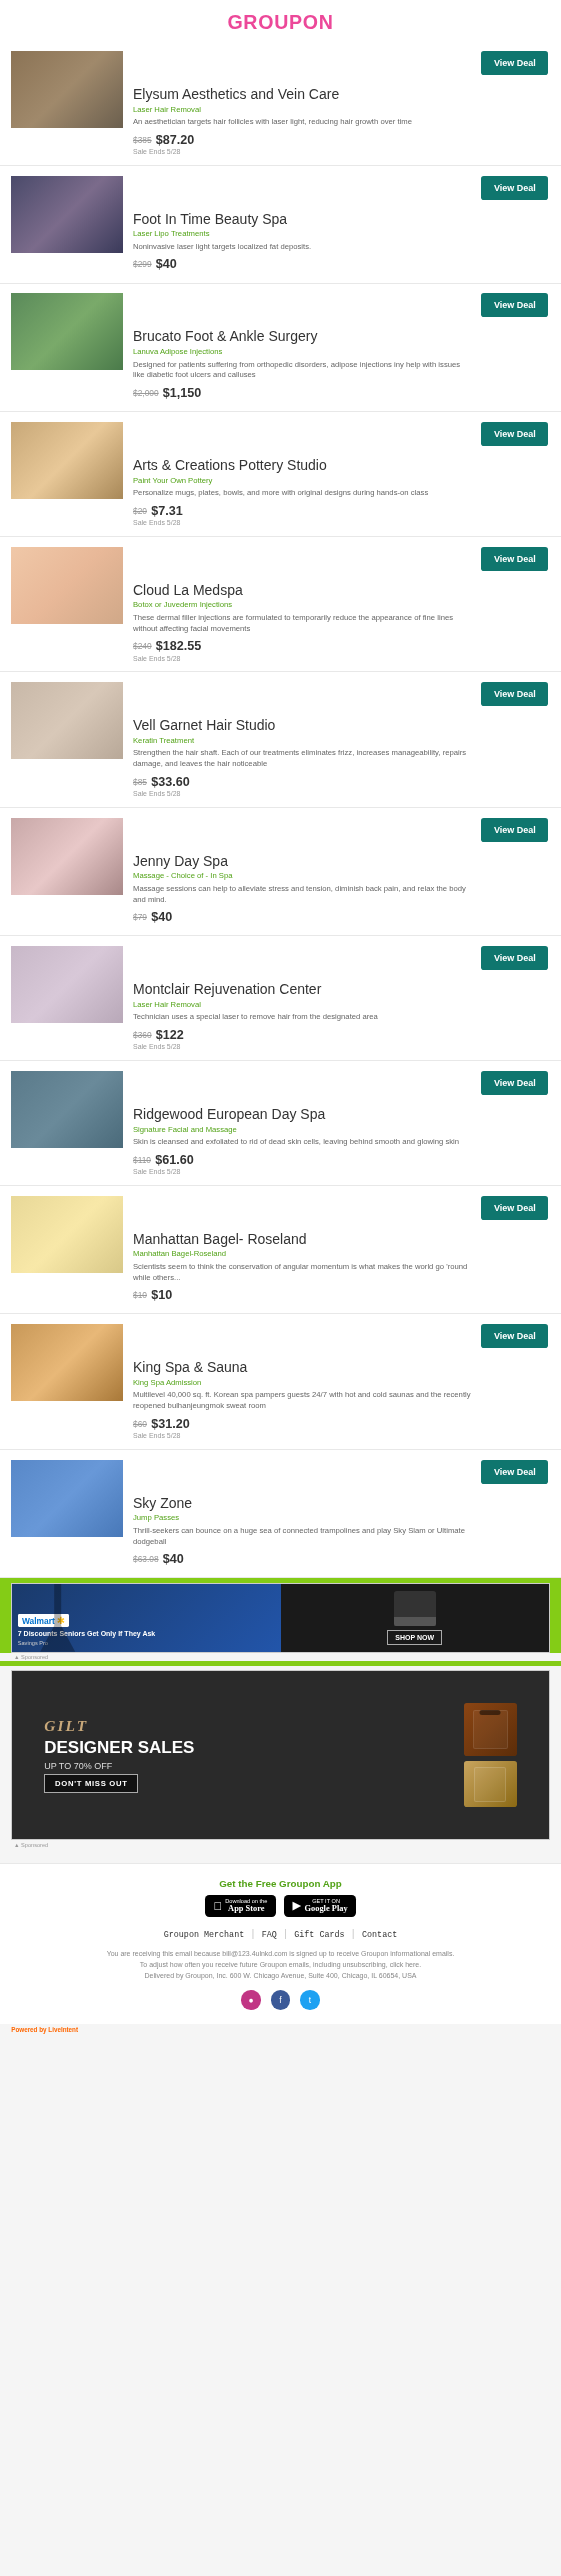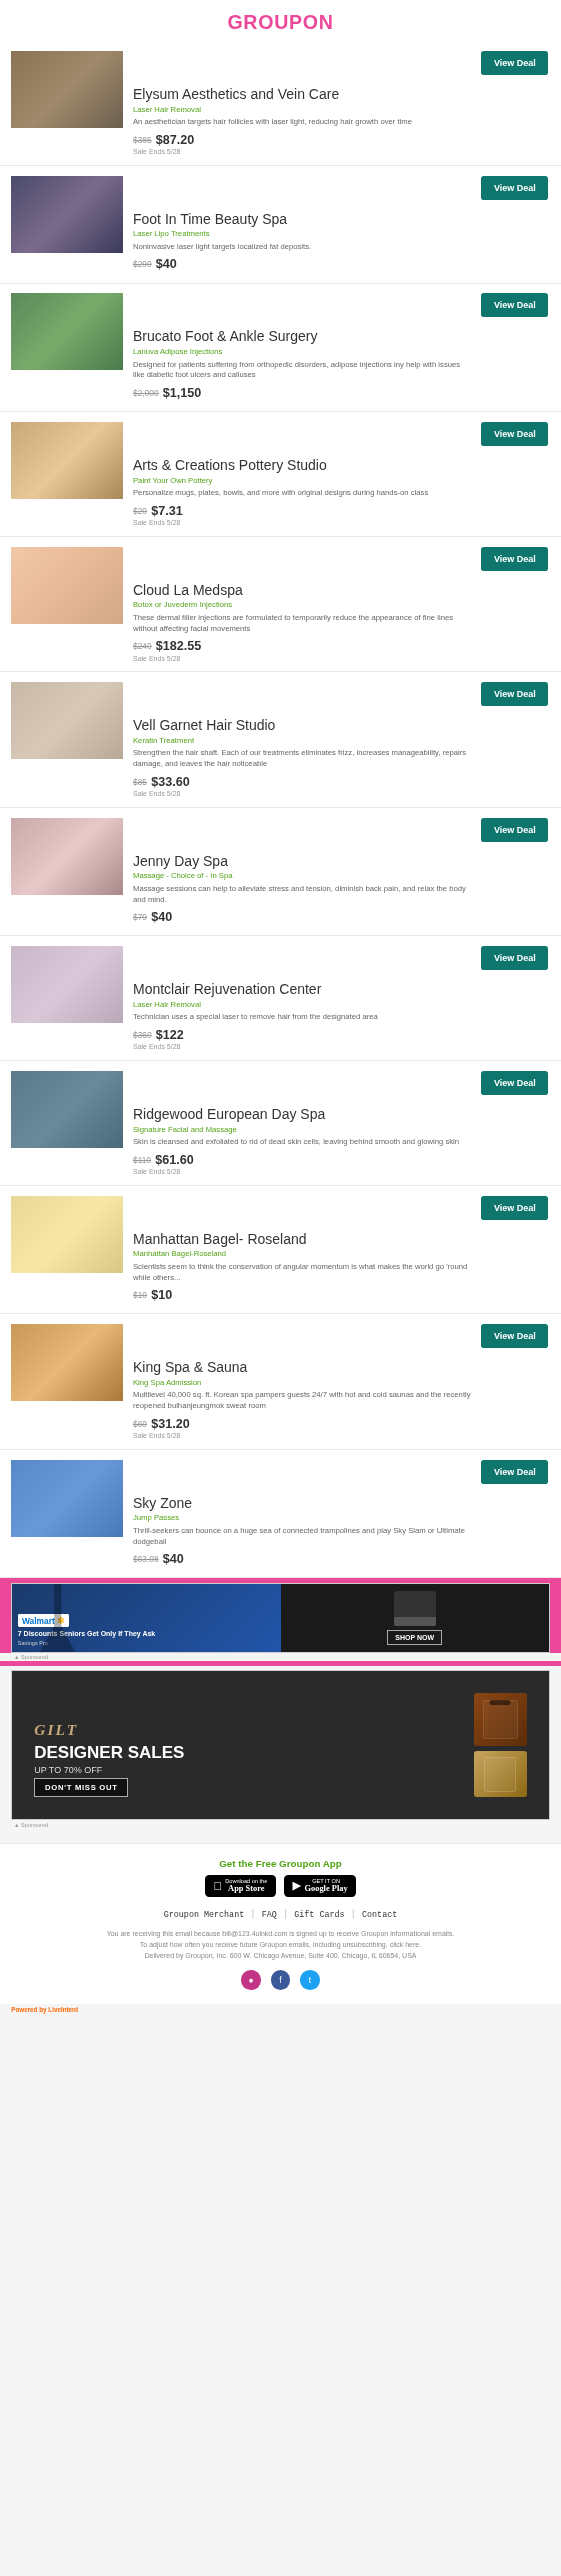--- a/index.html
+++ b/index.html
@@ -258,21 +258,21 @@
           <span class="deal-sale">$40</span>
         </div>
 
       </div>
       <div class="deal-action">
         <button class="view-deal-btn">View Deal</button>
       </div>
     </div>
   </div>
 
-<div style="background:#ec4899; padding: 4.2px 0;">
+<div style="background:#84cc16; padding: 4.2px 0;">
   <div style="margin: 0 11.2px; border: 0.7px solid #ccc; overflow: hidden; display: flex; height: 70px;">
     <div style="width:50%; background: linear-gradient(135deg, #1a3a6b, #2255aa); position: relative; overflow: hidden; display: flex; flex-direction: column; justify-content: flex-end; padding: 5.6px;">
 
       <div style="position:absolute; top:0; left: 28px; width: 35px; height: 100%; background: rgba(0,0,0,0.3); clip-path: polygon(14px 0, 21px 0, 21px 42px, 35px 100%, 0 100%, 14px 42px);"></div>
       <div style="background: #fff; display: inline-flex; align-items: center; gap: 2.1px; padding: 1.4px 4.2px; border-radius: 1.4px; width: fit-content; margin-bottom: 2.8px;">
         <span style="color: #0071ce; font-weight: 900; font-size: 8.4px;">Walmart</span>
         <span style="color: #ffc220; font-size: 9.8px;">✱</span>
       </div>
       <div style="font-size: 7px; color: #fff; font-weight: 700; line-height: 1.2;">7 Discounts Seniors Get Only If They Ask</div>
       <div style="font-size: 5.6px; color: #ccc; margin-top: 1.4px;">Savings Pro</div>
@@ -282,21 +282,21 @@
       <div style="width: 42px; height: 35px; background: #333; border-radius: 2.8px 2.8px 0 0; position: relative;">
         <div style="position:absolute; bottom: 0; width: 100%; height: 8.4px; background: #555; border-radius: 0 0 2.8px 2.8px;"></div>
       </div>
       <button style="background: transparent; color: #fff; border: 0.7px solid #aaa; font-size: 7px; font-weight: 700; padding: 2.8px 7px; cursor: pointer;">SHOP NOW</button>
     </div>
   </div>
   <div style="font-size: 5.6px; color: #999; padding: 1.4px 14px; background: #f5f5f5;">▲ Sponsored</div>
 </div>
 
 <div style="background:#f5f5f5; padding: 4.2px 0 7px;">
-  <div style="margin: 0 11.2px; border: 0.7px solid #ccc; overflow: hidden; background: #2a2a2a; display: flex; align-items: flex-end; justify-content: space-between; padding: 22px; min-height: 91px;">
+  <div style="margin: 0 11.2px; border: 0.7px solid #ccc; overflow: hidden; background: #2a2a2a; display: flex; align-items: center; justify-content: space-between; padding: 32px; min-height: 91px;">
     <div style="flex: 1;">
       <div style="color: #c8a87a; font-style: italic; font-size: 15.4px; font-weight: 900; letter-spacing: 2.1px; margin-bottom: 4.2px; font-family: Georgia, serif;">GILT</div>
       <div style="color: #fff; font-size: 17px; font-weight: 900; text-transform: uppercase; line-height: 1.1; margin-bottom: 2.8px;">DESIGNER SALES</div>
       <div style="color: #ddd; font-size: 9px; margin-bottom: 3px;">UP TO 70% OFF</div>
       <button style="background: #111; color: #fff; border: 1.4px solid #aaa; font-size: 7.7px; font-weight: 700; padding: 4.2px 9.8px; cursor: pointer; text-transform: uppercase; letter-spacing: 0.7px;">DON'T MISS OUT</button>
     </div>
     <div style="display: flex; flex-direction: column; gap: 5.6px; margin-left: 11.2px;">
 
       <div style="width: 53px; height: 53px; background: linear-gradient(135deg, #8B4513, #5c2d09); border-radius: 2.8px; display: flex; align-items: center; justify-content: center; position: relative;">
         <div style="width: 21px; height: 5.6px; background: rgba(0,0,0,0.5); position: absolute; top: 7px; left: 50%; transform: translateX(-50%); border-radius: 2.8px;"></div>

